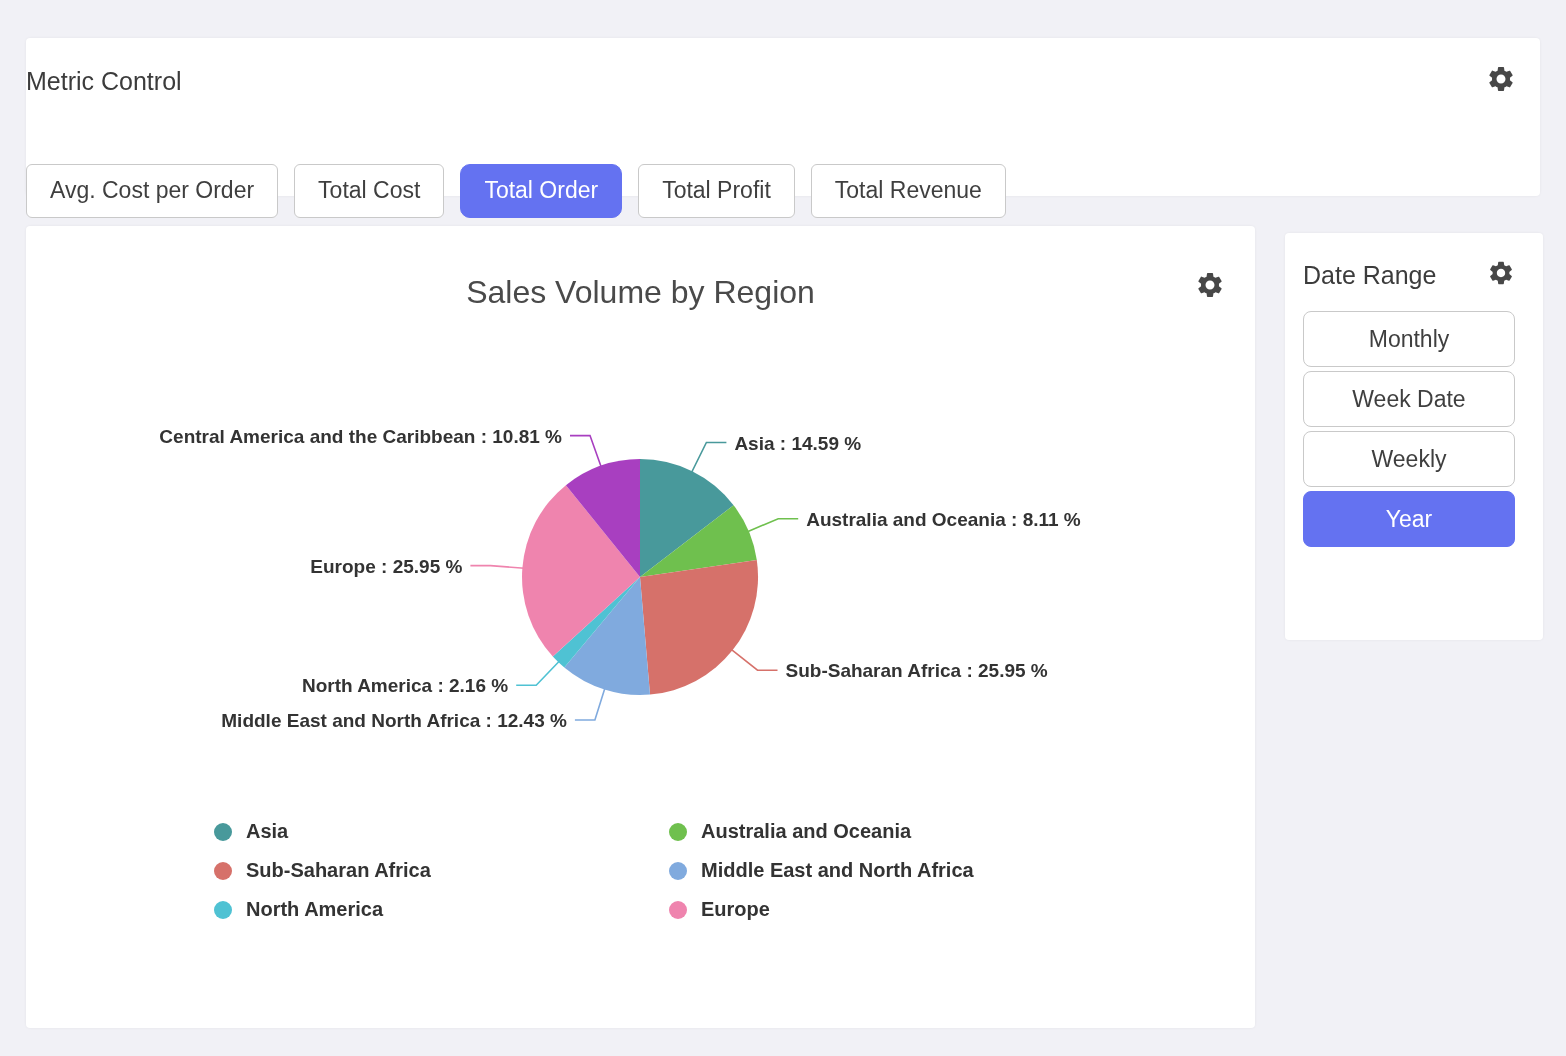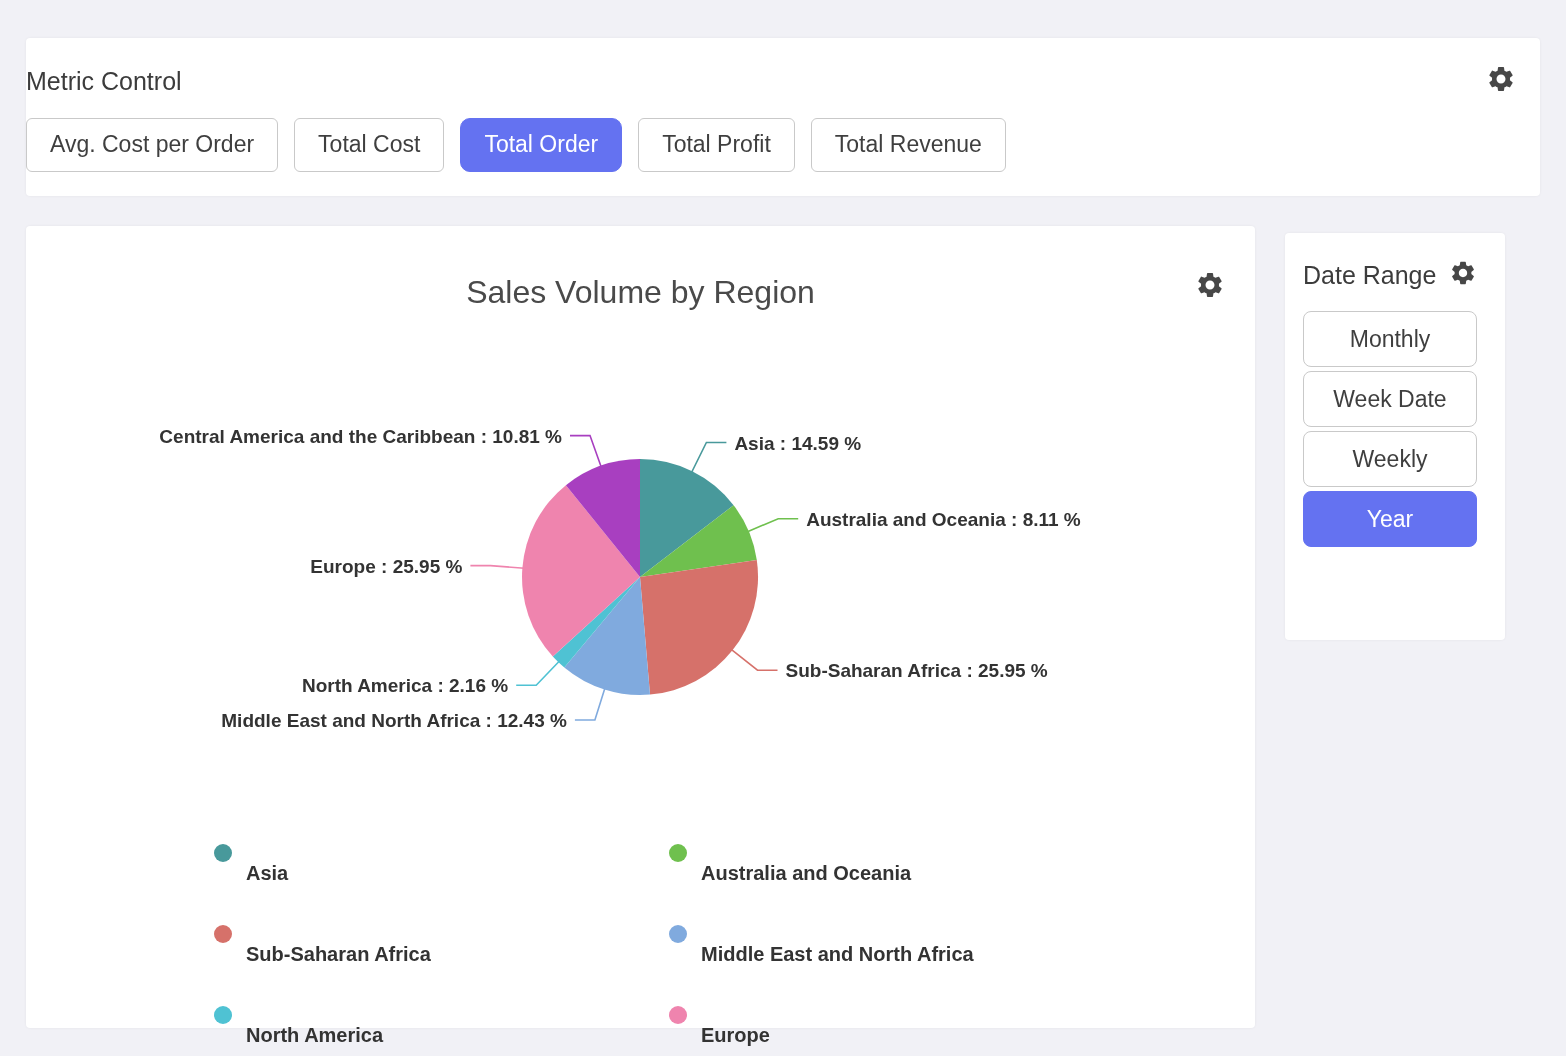--- a/index.html
+++ b/index.html
@@ -26,40 +26,41 @@
     font-family:inherit;
     font-size:23px;
     color:#3f3f3f;
     background:#fff;
     border:1px solid #c9c9c9;
     border-radius:6px;
     padding:12px 23px;
     cursor:pointer;
     line-height:1.2;
     white-space:nowrap;
+    margin-top:46px;
   }
 
   
   #chart-card { left:26px; top:226px; width:1229px; height:802px; }
   #chart-title { text-align:center; font-size:32px; color:#4a4a4a; padding-top:48px; height:100px; }
   #chart-gear { position:absolute; right:30px; top:44px; cursor:pointer; }
   #pie-chart { display:block; }
   .pie-label { font-family:"Liberation Sans", sans-serif; font-size:19px; font-weight:bold; fill:#333333; }
   #chart-legend {
     margin:24px 0 0 188px;
     display:grid;
     grid-template-columns:455px 455px;
     row-gap:16px;
   }
   .legend-item { display:flex; align-items:center; gap:14px; cursor:pointer; }
   .legend-dot { width:18px; height:18px; border-radius:50%; flex:0 0 auto; }
-  .legend-label { font-size:20px; font-weight:bold; color:#333333;margin-top:42px; }
+  .legend-label { font-size:20px; font-weight:bold; color:#333333; }
 
   
-  #date-card { left:1285px; top:233px; width:220px; height:407px; padding:26px 28px 18px 18px; }
+  #date-card { left:1285px; top:233px; width:258px; height:407px; padding:26px 28px 18px 18px; }
   #date-buttons { display:flex; flex-direction:column; gap:4px; margin-top:20px; }
   .date-btn {
     width:100%;
     height:56px;
     font-family:inherit;
     font-size:23px;
     color:#3f3f3f;
     background:#fff;
     border:1px solid #c9c9c9;
     border-radius:8px;

